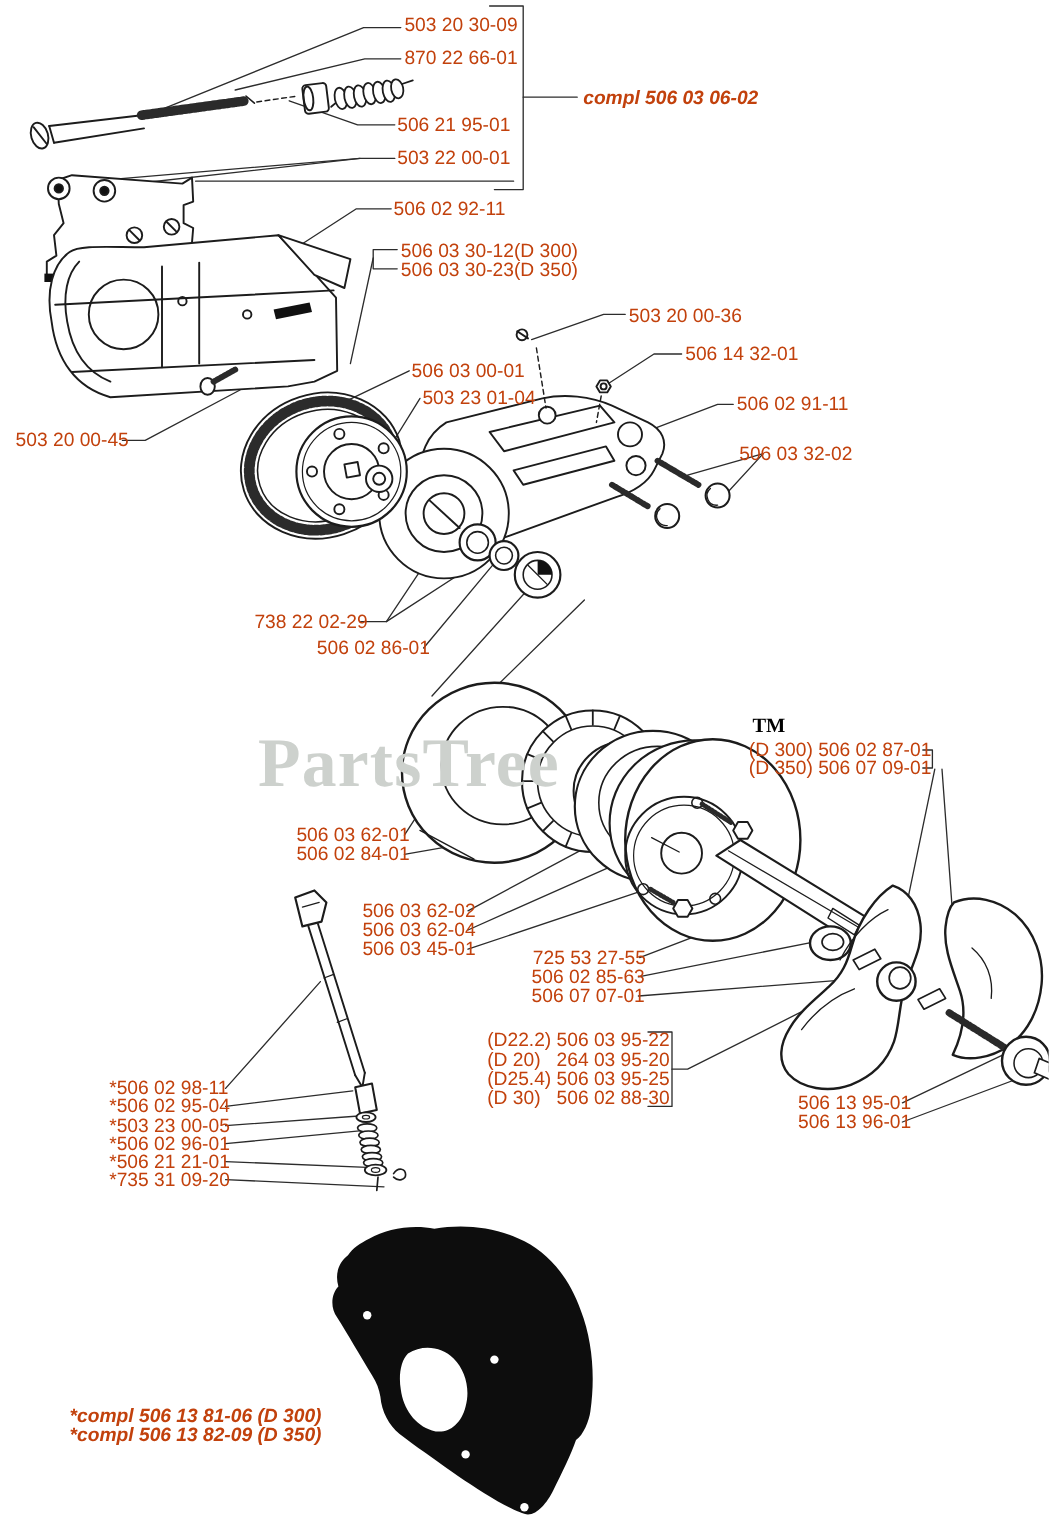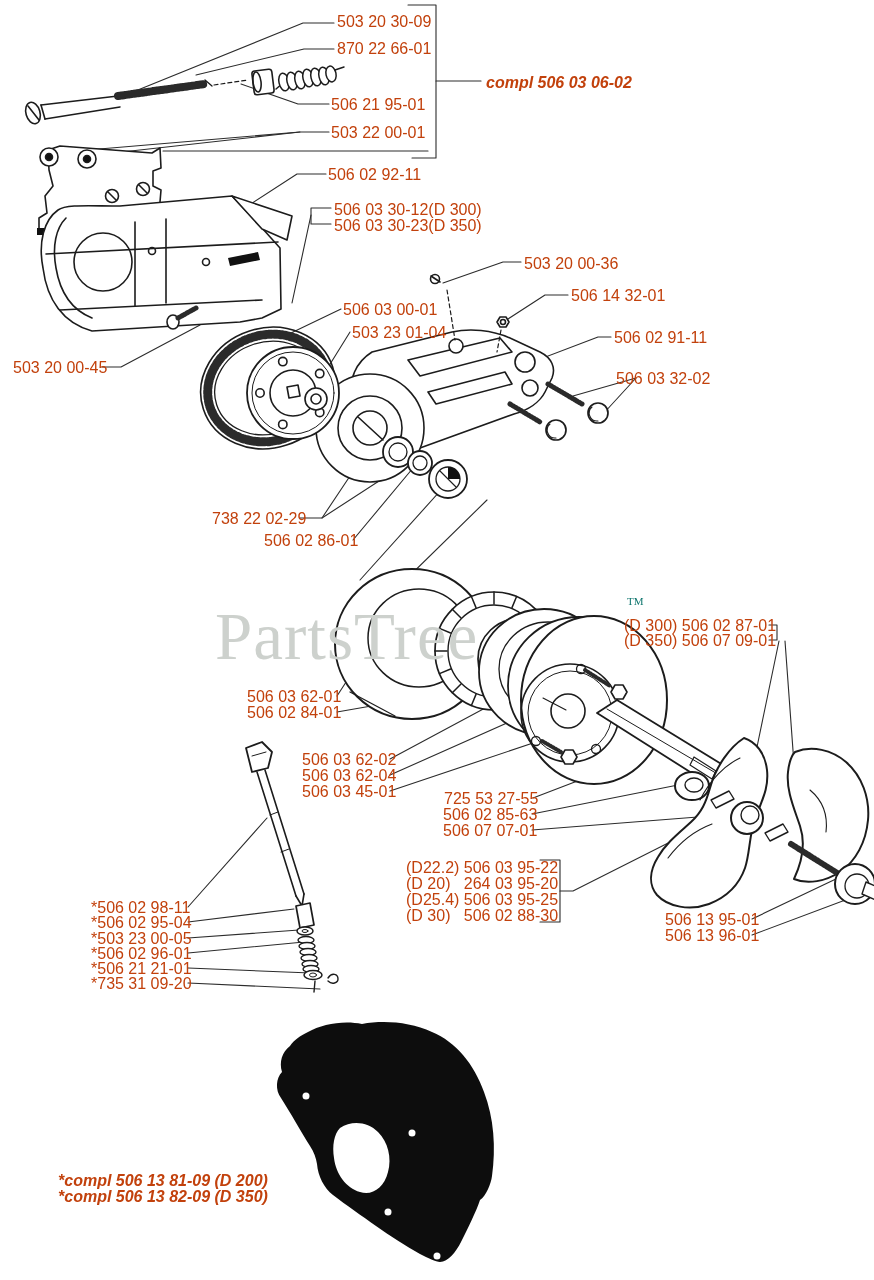--- a/index.html
+++ b/index.html
@@ -2,24 +2,24 @@
 <html><head>
 <meta charset="utf-8">
 <style>
   html,body{margin:0;padding:0;background:#ffffff;}
   #canvas{position:relative;width:874px;height:1280px;background:#fff;overflow:hidden;
           font-family:"Liberation Sans",sans-serif;}
   #art{position:absolute;left:0;top:0;}
   .co{position:absolute;font:16px/17px "Liberation Sans",sans-serif;color:#c2410c;white-space:pre;}
   .b{font-weight:bold;font-style:italic;}
   #wm{position:absolute;left:215px;top:591px;font-family:"Liberation Serif",serif;
-      font-weight:normal;font-size:67px;line-height:90px;letter-spacing:1px;color:#cdd1cd;
+      font-weight:bold;font-size:58px;line-height:90px;letter-spacing:1px;color:#cdd1cd;
       user-select:none;}
   #wm-tm{position:absolute;left:627px;top:595px;font-family:"Liberation Serif",serif;
-      font-size:11px;color:#0f766e;font-weight:normal;}
+      font-size:17px;color:#000000;font-weight:bold;}
 </style>
 </head>
 <body>
 
 <div id="canvas">
 
   <svg id="art" width="874" height="1280" viewBox="0 0 874 1280" fill="none" stroke="#1c1c1c" stroke-width="1.6" stroke-linecap="round" stroke-linejoin="round">
 
     <g stroke="#2c2c2c" stroke-width="1.1">
 
@@ -364,16 +364,16 @@
   <div class="co" style="left:406px;top:891px">(D25.4) 506 03 95-25</div>
   <div class="co" style="left:406px;top:907px">(D 30)   506 02 88-30</div>
   <div class="co" style="left:665px;top:911px">506 13 95-01</div>
   <div class="co" style="left:665px;top:927px">506 13 96-01</div>
   <div class="co" style="left:91px;top:899px">*506 02 98-11</div>
   <div class="co" style="left:91px;top:914px">*506 02 95-04</div>
   <div class="co" style="left:91px;top:930px">*503 23 00-05</div>
   <div class="co" style="left:91px;top:945px">*506 02 96-01</div>
   <div class="co" style="left:91px;top:960px">*506 21 21-01</div>
   <div class="co" style="left:91px;top:975px">*735 31 09-20</div>
-  <div class="co b" style="left:58px;top:1172px">*compl 506 13 81-09 (D 200)</div>
+  <div class="co b" style="left:58px;top:1172px">*compl 506 13 81-06 (D 300)</div>
   <div class="co b" style="left:58px;top:1188px">*compl 506 13 82-09 (D 350)</div>
 
 </div>
 
 </body></html>

